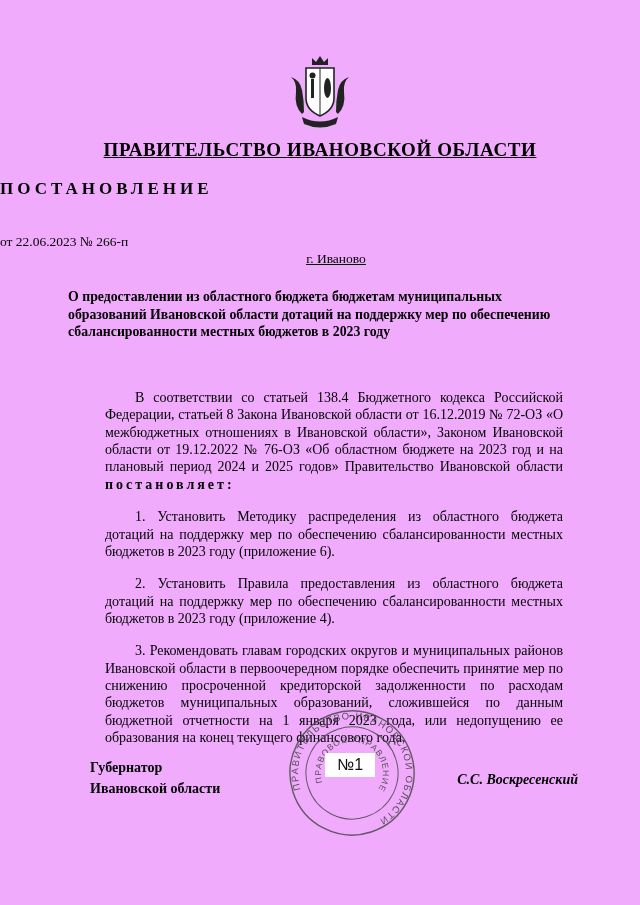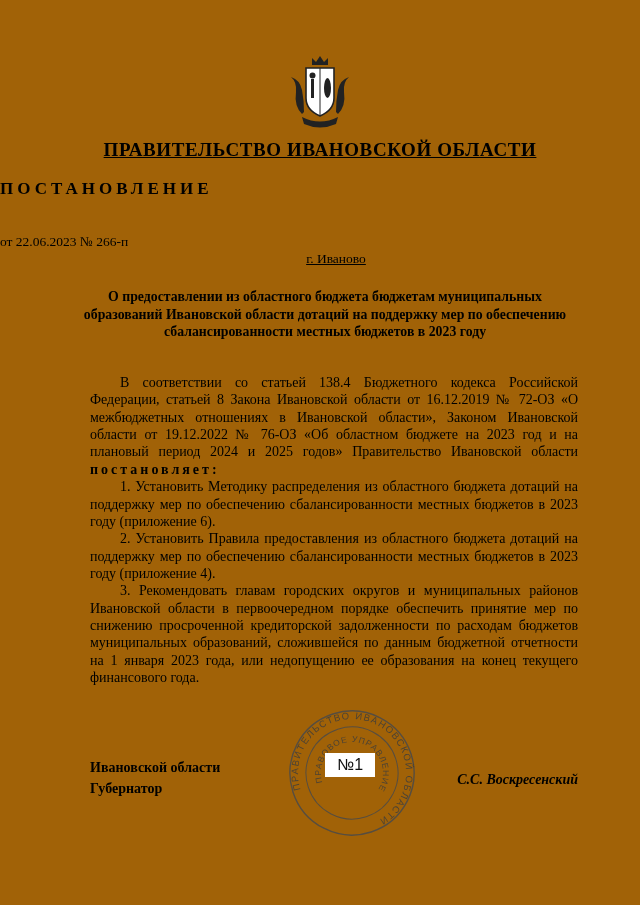--- a/index.html
+++ b/index.html
@@ -1,19 +1,19 @@
 <!DOCTYPE html>
 <html><head>
 <meta charset="utf-8">
 <style>
   html,body{margin:0;padding:0;background:#ffffff;}
   .page{
     position:relative;
     width:640px;height:905px;
-    background:#a16207;
+    background:#f0abfc;
     color:#000;
     font-family:"Liberation Serif", serif;
     overflow:hidden;
   }
   .emblem{
     position:absolute;top:54px;left:50%;transform:translateX(-50%);
   }
   .org-title{
     position:absolute;top:139px;left:0;width:100%;
     text-align:center;font-weight:bold;font-size:19px;
@@ -26,27 +26,27 @@
   .date-line{
     position:absolute;top:234px;left:0;width:100%;
     font-size:13.5px;
   }
   .city-line{
     position:absolute;top:251px;left:16px;width:100%;
     text-align:center;font-size:13.5px;text-decoration:underline;
   }
   .subject{
     position:absolute;top:288px;left:68px;right:58px;
-    text-align:center;font-weight:bold;font-size:13.8px;line-height:1.28;
+    font-weight:bold;font-size:13.8px;line-height:1.28;
   }
   .body-text{
     position:absolute;top:374px;left:90px;right:62px;
     font-size:14px;line-height:1.24;text-align:justify;
   }
-  .body-text p{margin:0;text-indent:30px;}
+  .body-text p{margin:15px;text-indent:30px;}
   .spaced-verb{font-weight:bold;letter-spacing:3px;}
   .sig-left{
     position:absolute;left:90px;top:757px;
     font-weight:bold;font-size:14px;line-height:1.5;
   }
   .sig-right{
     position:absolute;right:62px;top:772px;
     font-weight:bold;font-size:14px;font-style:italic;
   }
   .stamp-wrap{
@@ -104,18 +104,18 @@
         <textPath href="#outerArc">ПРАВИТЕЛЬСТВО ИВАНОВСКОЙ ОБЛАСТИ</textPath>
       </text>
       <text font-size="8.5" fill="#3c3c3c" letter-spacing="1" font-family="Liberation Sans, sans-serif">
         <textPath href="#innerArc">ПРАВОВОЕ УПРАВЛЕНИЕ</textPath>
       </text>
     </svg>
     <div class="stamp-number">№1</div>
   </div>
 
   <div class="sig-left">
+    <div>Губернатор</div>
     <div>Ивановской области</div>
-    <div>Губернатор</div>
   </div>
   <div class="sig-right">С.С. Воскресенский</div>
 
 </div>
 
 </body></html>

